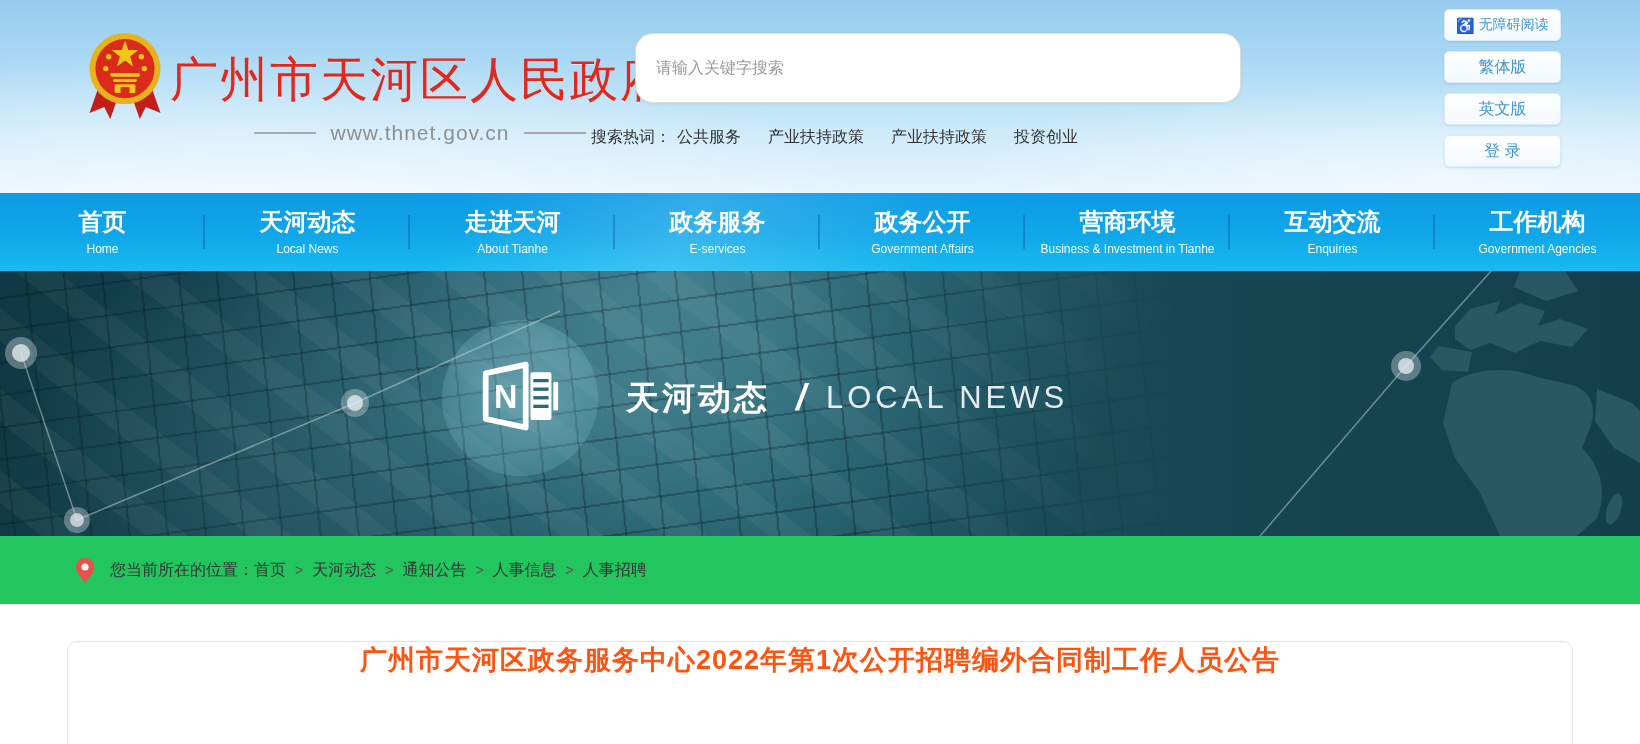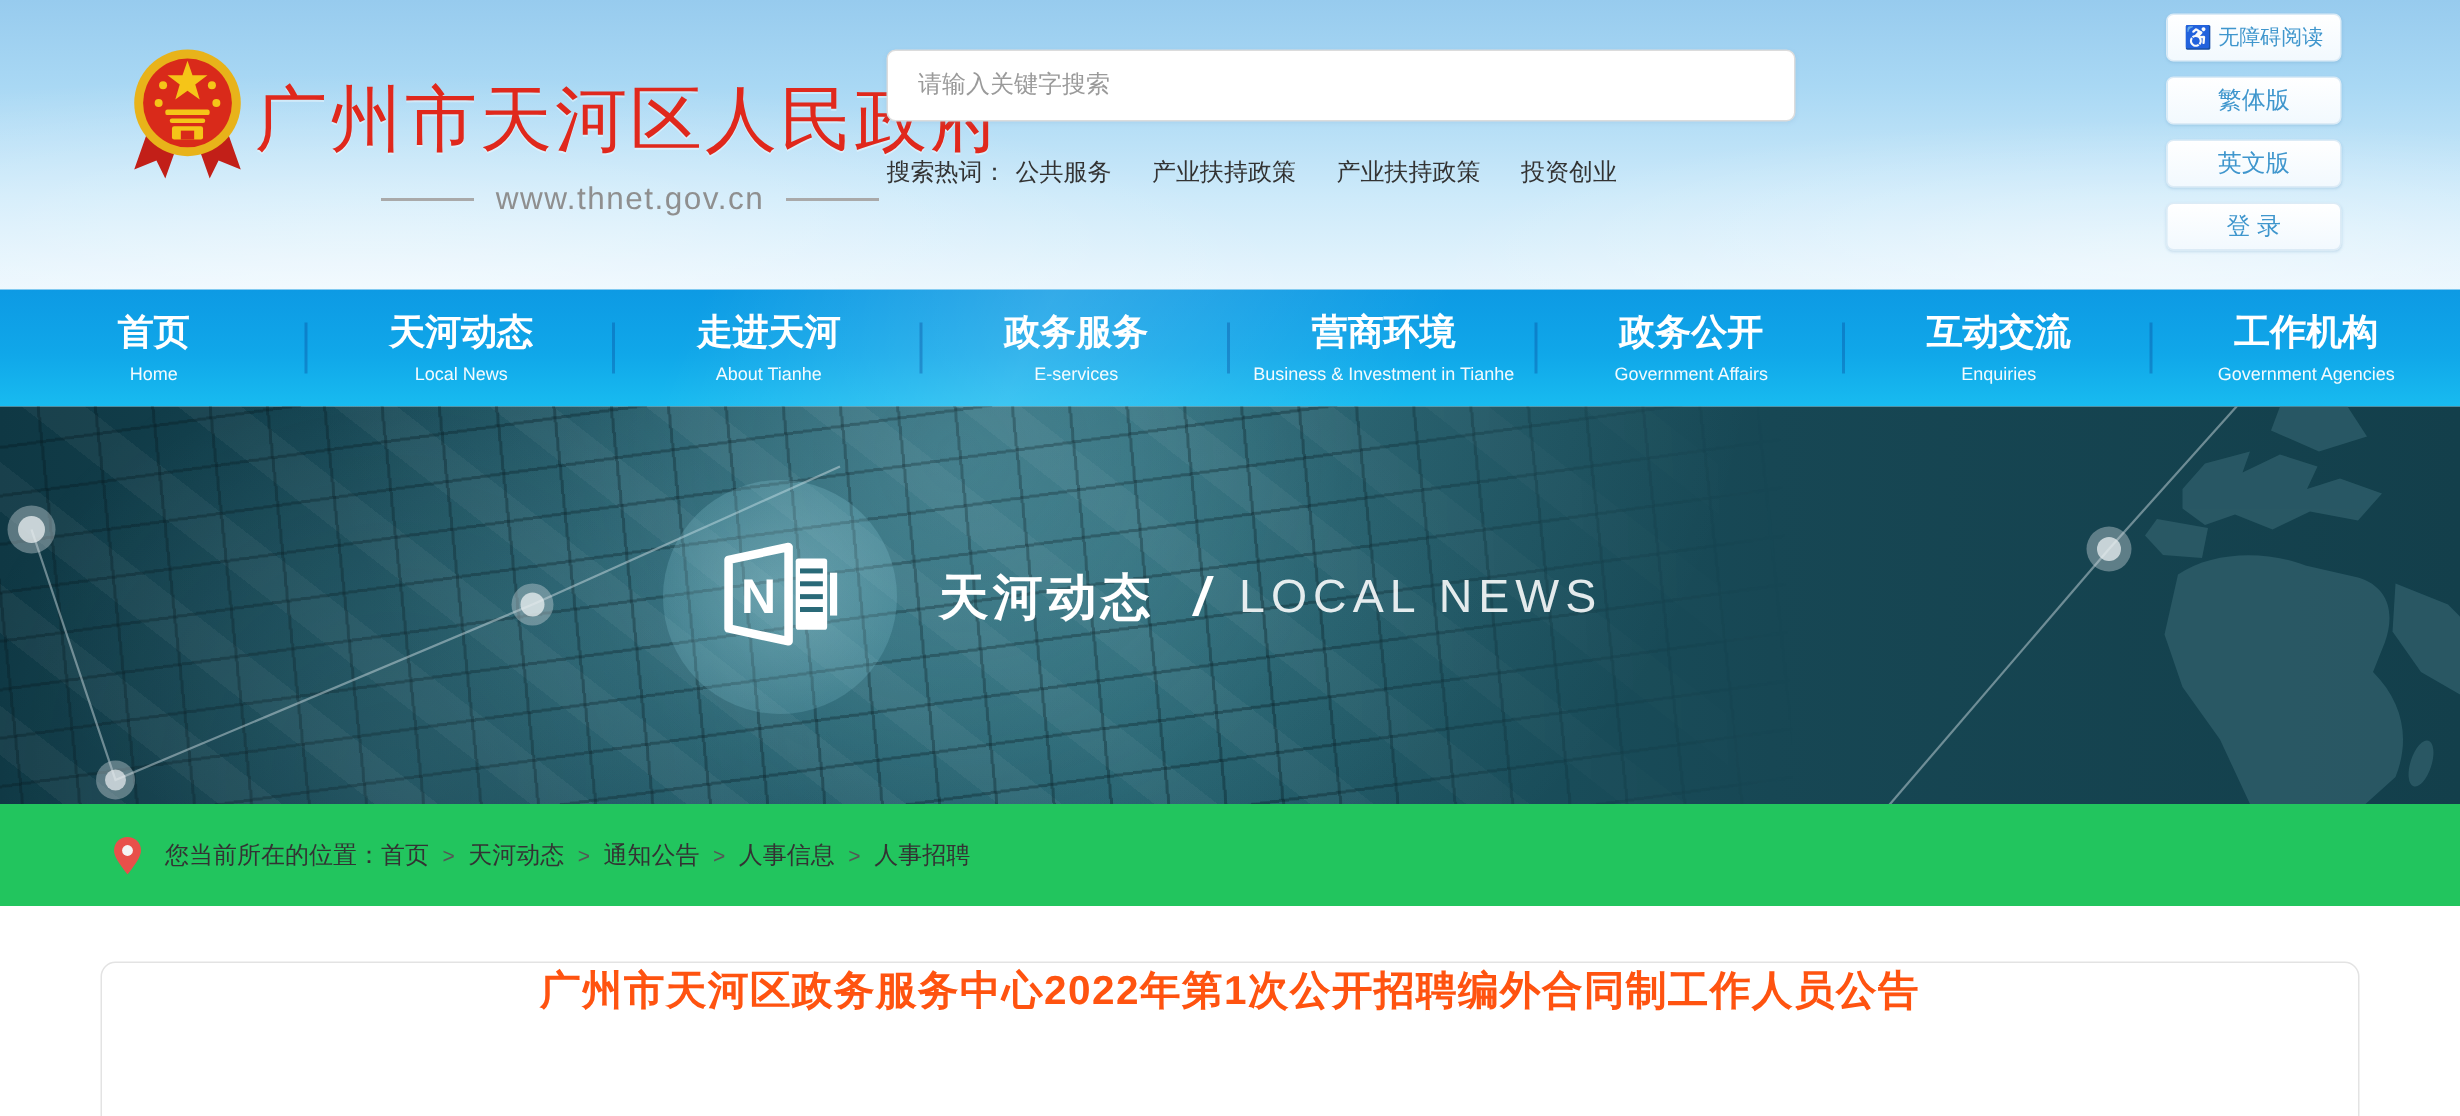--- a/index.html
+++ b/index.html
@@ -17,22 +17,22 @@
   .logo-wrap { position:absolute; left:88px; top:30px; display:flex; align-items:flex-start; }
   .emblem { width:74px; height:92px; flex:0 0 auto; }
   .logo-text { margin-left:8px; padding-top:18px; }
   .site-name { font-size:48px; font-weight:normal; color:#e0281c; letter-spacing:2px; white-space:nowrap;
     text-shadow:0 1px 0 rgba(255,255,255,.4); }
   .site-url-row { display:flex; align-items:center; justify-content:center; margin-top:9px; color:#8f8f8f;
     font-size:21px; letter-spacing:1px; }
   .dash { display:inline-block; width:62px; height:2px; background:#a9a9a9; margin:0 14px; }
 
   .search-area { position:absolute; left:591px; top:33px; width:606px; }
-  .search-input { width:606px; height:48px; border:1px solid #dcdcdc; border-radius:6px; background:#fff;
-    padding:0 20px; font-size:16px; color:#333; outline:none; box-shadow:0 1px 3px rgba(120,160,200,.18); }
+  .search-input { width:606px; height:70px; border:1px solid #dcdcdc; border-radius:18px; background:#fff;
+    padding:0 20px; font-size:16px; color:#333; outline:none; box-shadow:0 1px 3px rgba(120,160,200,.18);margin-left:44px; }
   .search-input::placeholder { color:#9a9a9a; }
   .hot-words { margin-top:24px; font-size:16px; color:#333; display:flex; align-items:center; }
   .hot-words a { color:#333; text-decoration:none; margin-right:27px; cursor:pointer; }
   .hot-label { margin-right:6px; }
 
   .quick-links { position:absolute; left:1444px; top:9px; width:117px; }
   .ql-btn { display:flex; align-items:center; justify-content:center; width:117px; height:32px;
     margin-bottom:10px; background:linear-gradient(180deg,#ffffff,#f2f9fe);
     border:1px solid #dcebf6; border-radius:5px; color:#3f96cd; font-size:16px; cursor:pointer;
     box-shadow:0 1px 2px rgba(110,160,200,.3); white-space:nowrap; }
@@ -154,26 +154,26 @@
     </a>
     <a class="nav-item">
       <span class="nav-zh">走进天河</span>
       <span class="nav-en">About Tianhe</span>
     </a>
     <a class="nav-item">
       <span class="nav-zh">政务服务</span>
       <span class="nav-en">E-services</span>
     </a>
     <a class="nav-item">
+      <span class="nav-zh">政务公开</span>
+      <span class="nav-en">Government Affairs</span>
+    </a>
+    <a class="nav-item">
       <span class="nav-zh">营商环境</span>
       <span class="nav-en">Business &amp; Investment in Tianhe</span>
-    </a>
-    <a class="nav-item">
-      <span class="nav-zh">政务公开</span>
-      <span class="nav-en">Government Affairs</span>
     </a>
     <a class="nav-item">
       <span class="nav-zh">互动交流</span>
       <span class="nav-en">Enquiries</span>
     </a>
     <a class="nav-item">
       <span class="nav-zh">工作机构</span>
       <span class="nav-en">Government Agencies</span>
     </a>
   </nav>

